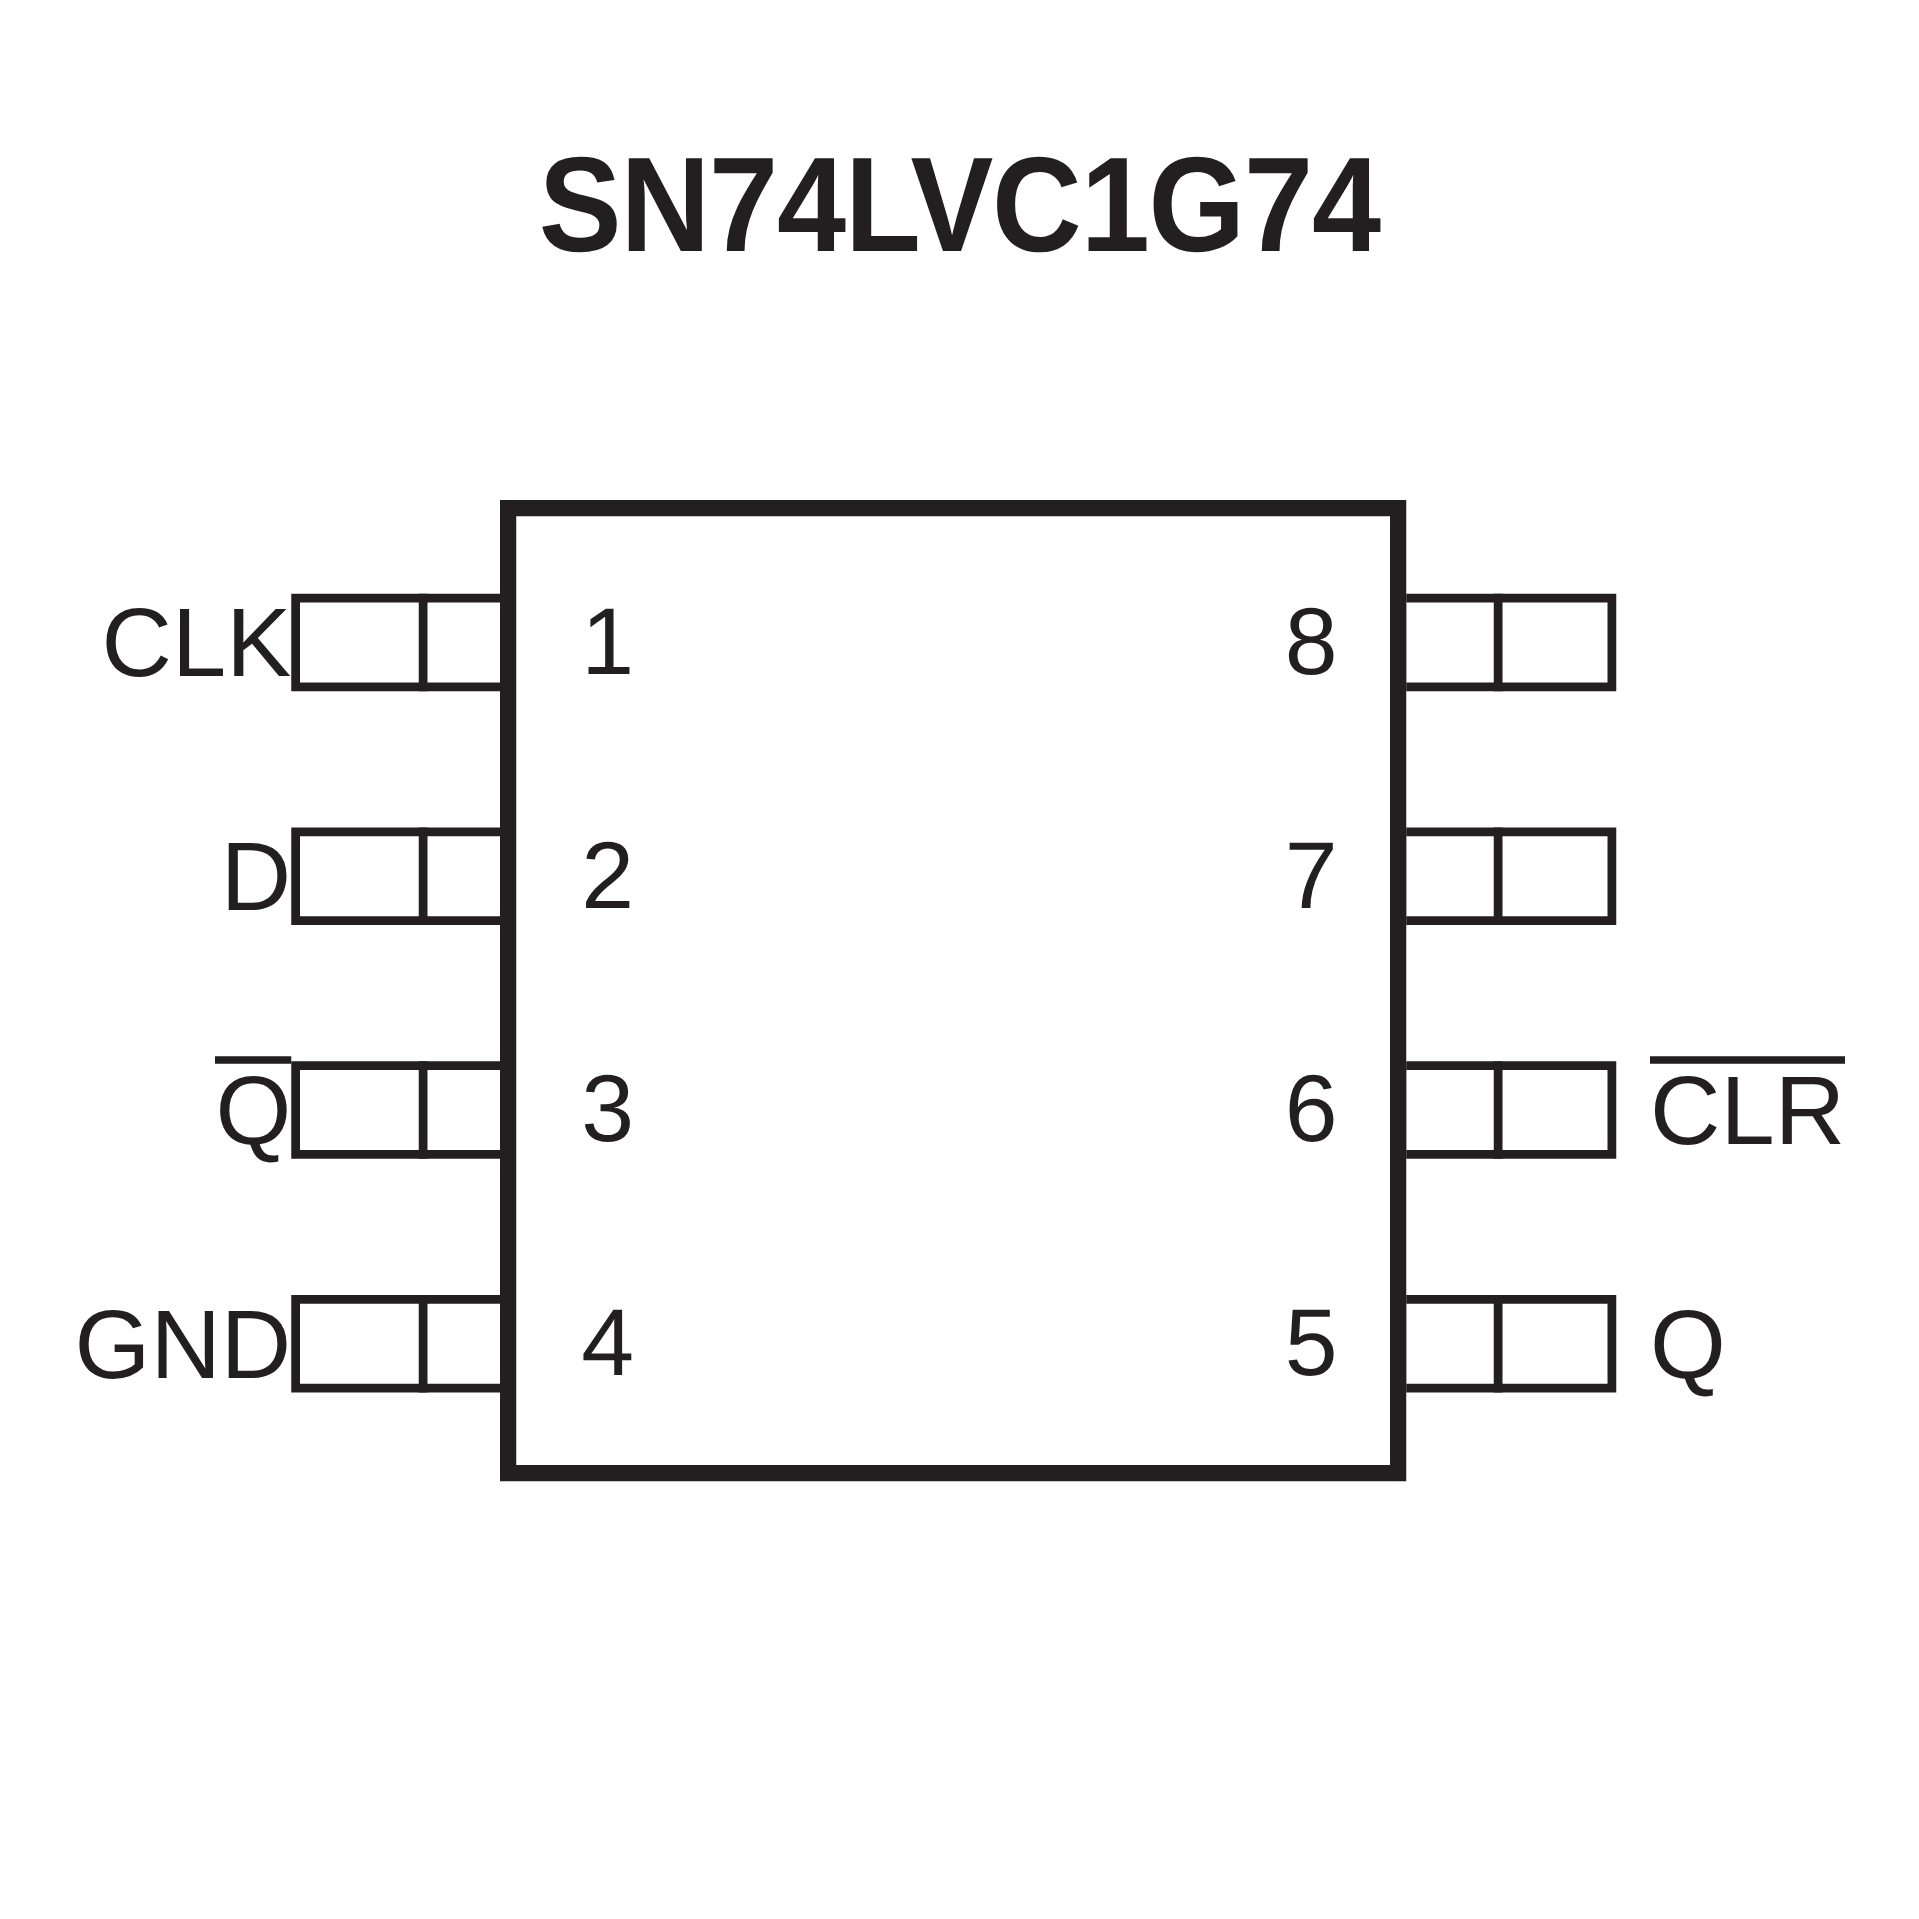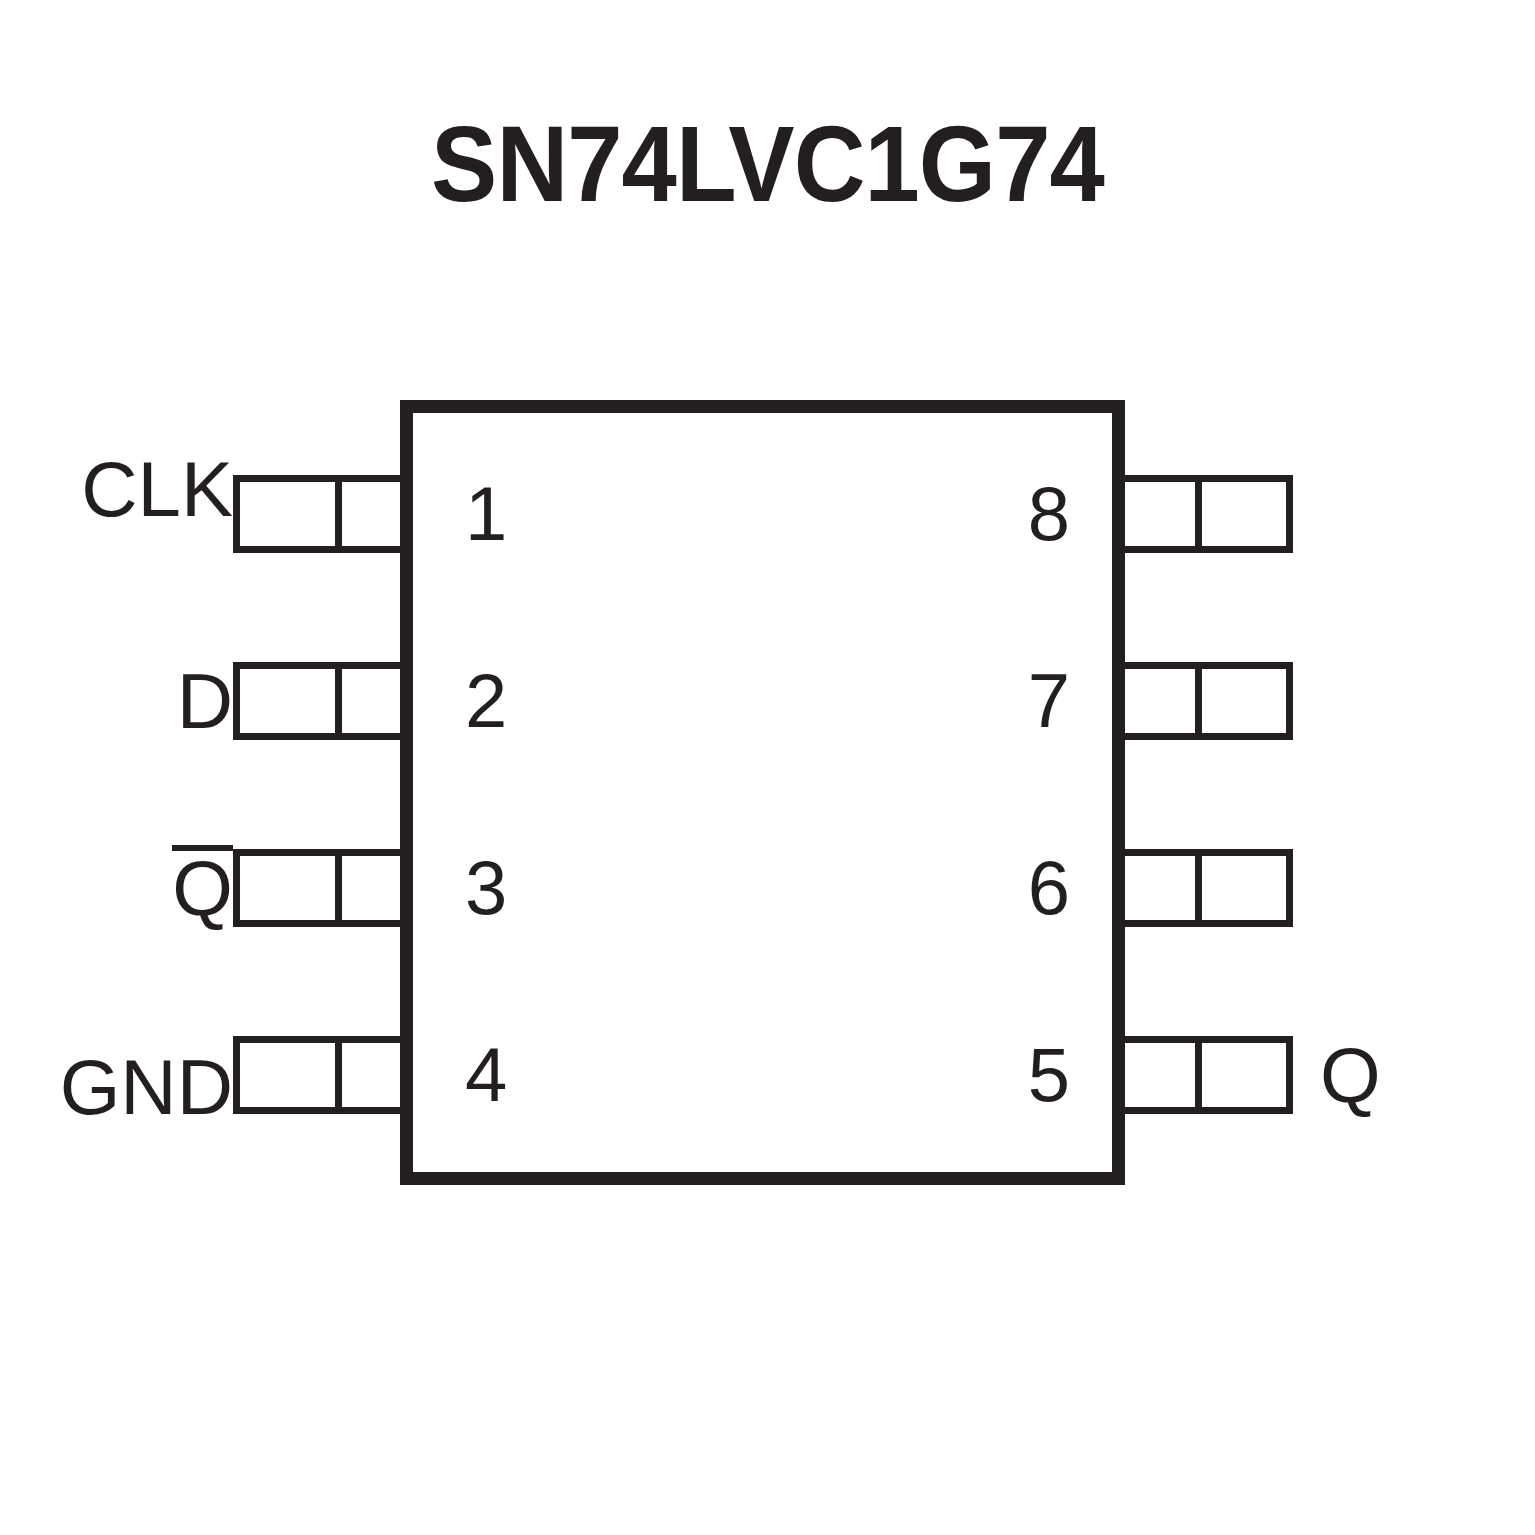--- a/index.html
+++ b/index.html
@@ -139,30 +139,30 @@
   </div>
   <div class="pin pin-left" style="top:1036px;">
     <div class="pin-divider"></div>
   </div>
 
   <div class="pin-number num-left" style="top:475px;">1</div>
   <div class="pin-number num-left" style="top:662px;">2</div>
   <div class="pin-number num-left" style="top:849px;">3</div>
   <div class="pin-number num-left" style="top:1036px;">4</div>
 
-  <div class="pin-label lab-left" style="top:450px;margin-left:15px;">
+  <div class="pin-label lab-left" style="top:475px;margin-left:15px;">
     <span>CLK</span>
   </div>
   <div class="pin-label lab-left" style="top:662px;">
     <span>D</span>
   </div>
   <div class="pin-label lab-left" style="top:845px;">
     <span class="ovl">Q</span>
   </div>
-  <div class="pin-label lab-left" style="top:1036px;margin-top:12px;">
+  <div class="pin-label lab-left" style="top:1036px;">
     <span>GND</span>
   </div>
 
   <div class="pin pin-right" style="top:475px;">
     <div class="pin-divider"></div>
   </div>
   <div class="pin pin-right" style="top:662px;">
     <div class="pin-divider"></div>
   </div>
   <div class="pin pin-right" style="top:849px;">
@@ -170,17 +170,20 @@
   </div>
   <div class="pin pin-right" style="top:1036px;">
     <div class="pin-divider"></div>
   </div>
 
   <div class="pin-number num-right" style="top:475px;">8</div>
   <div class="pin-number num-right" style="top:662px;">7</div>
   <div class="pin-number num-right" style="top:849px;">6</div>
   <div class="pin-number num-right" style="top:1036px;">5</div>
 
+  <div class="pin-label lab-right" style="top:845px;">
+    <span class="ovl">CLR</span>
+  </div>
   <div class="pin-label lab-right" style="top:1036px;">
     <span>Q</span>
   </div>
 
 </div>
 
 </body></html>

